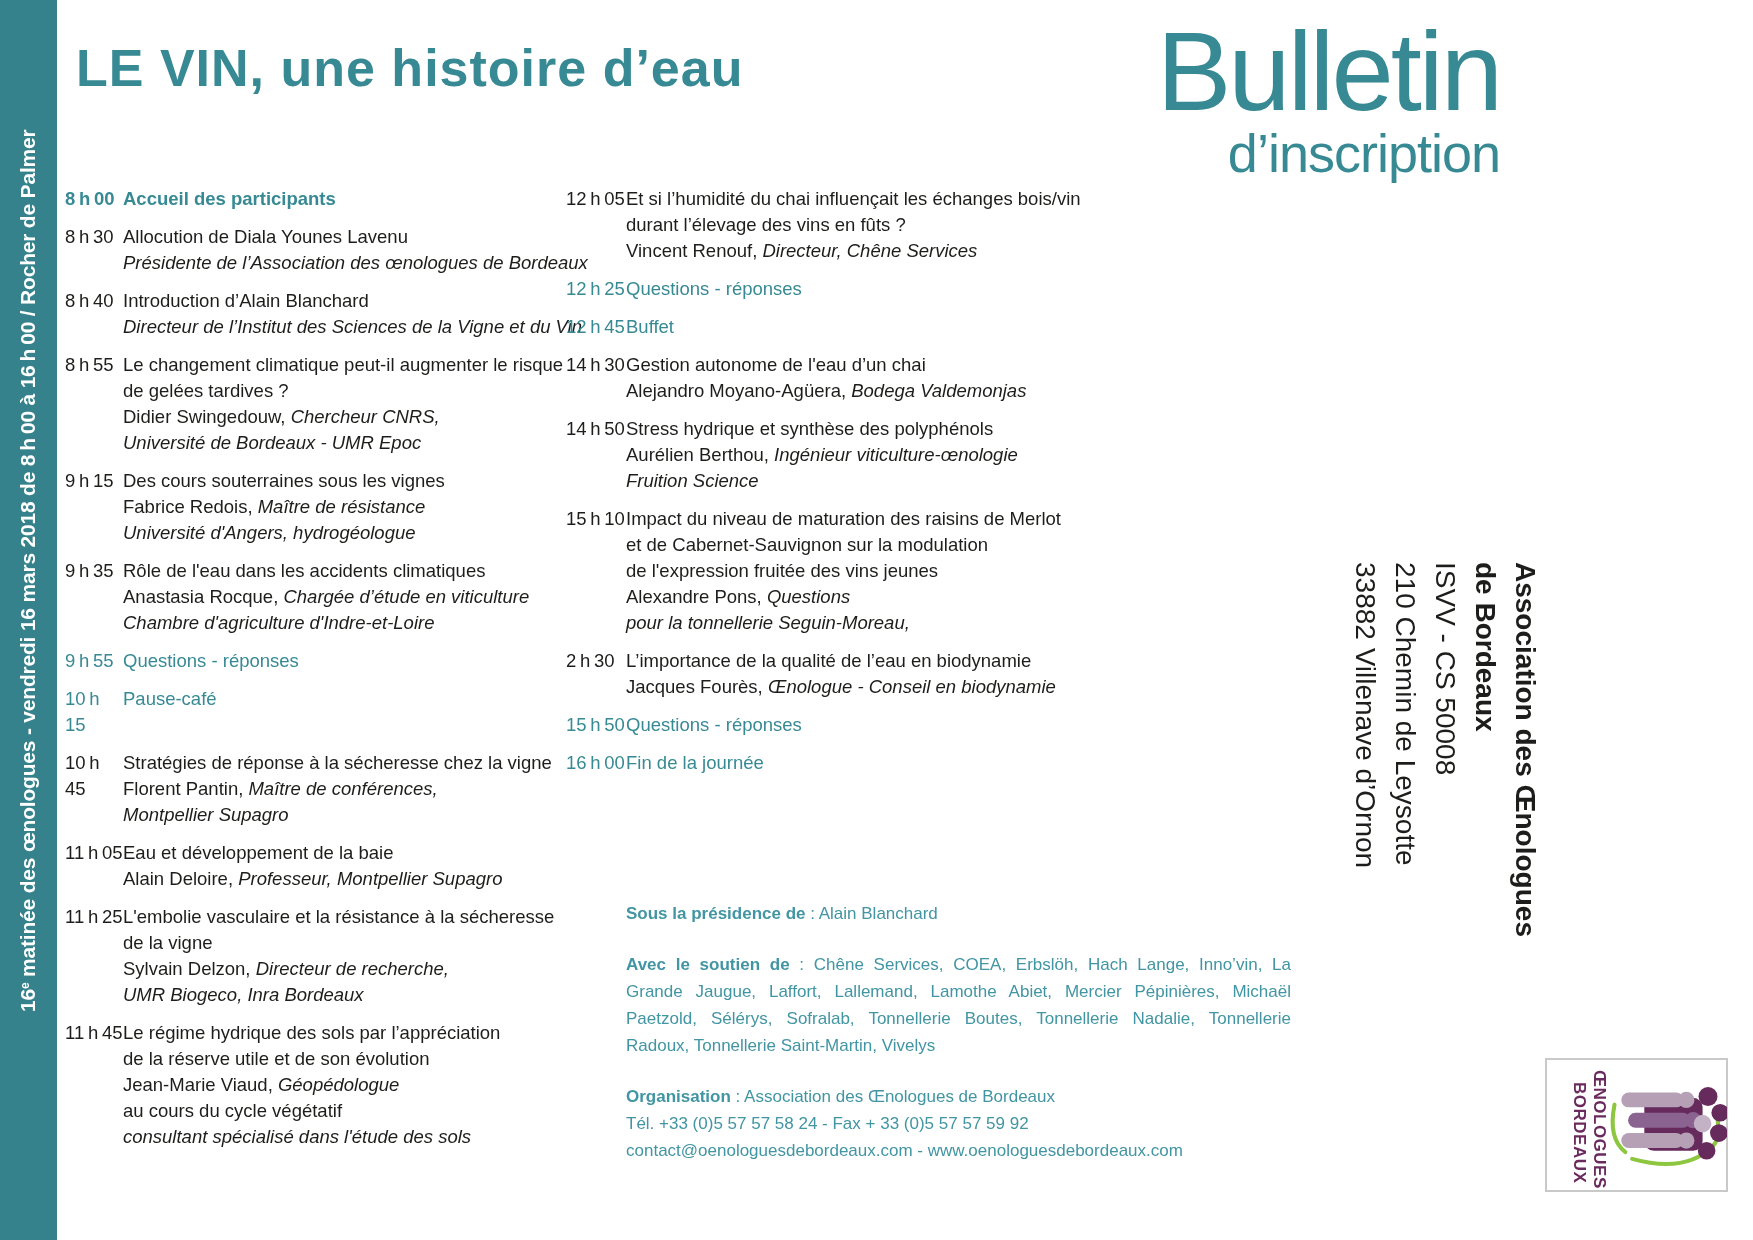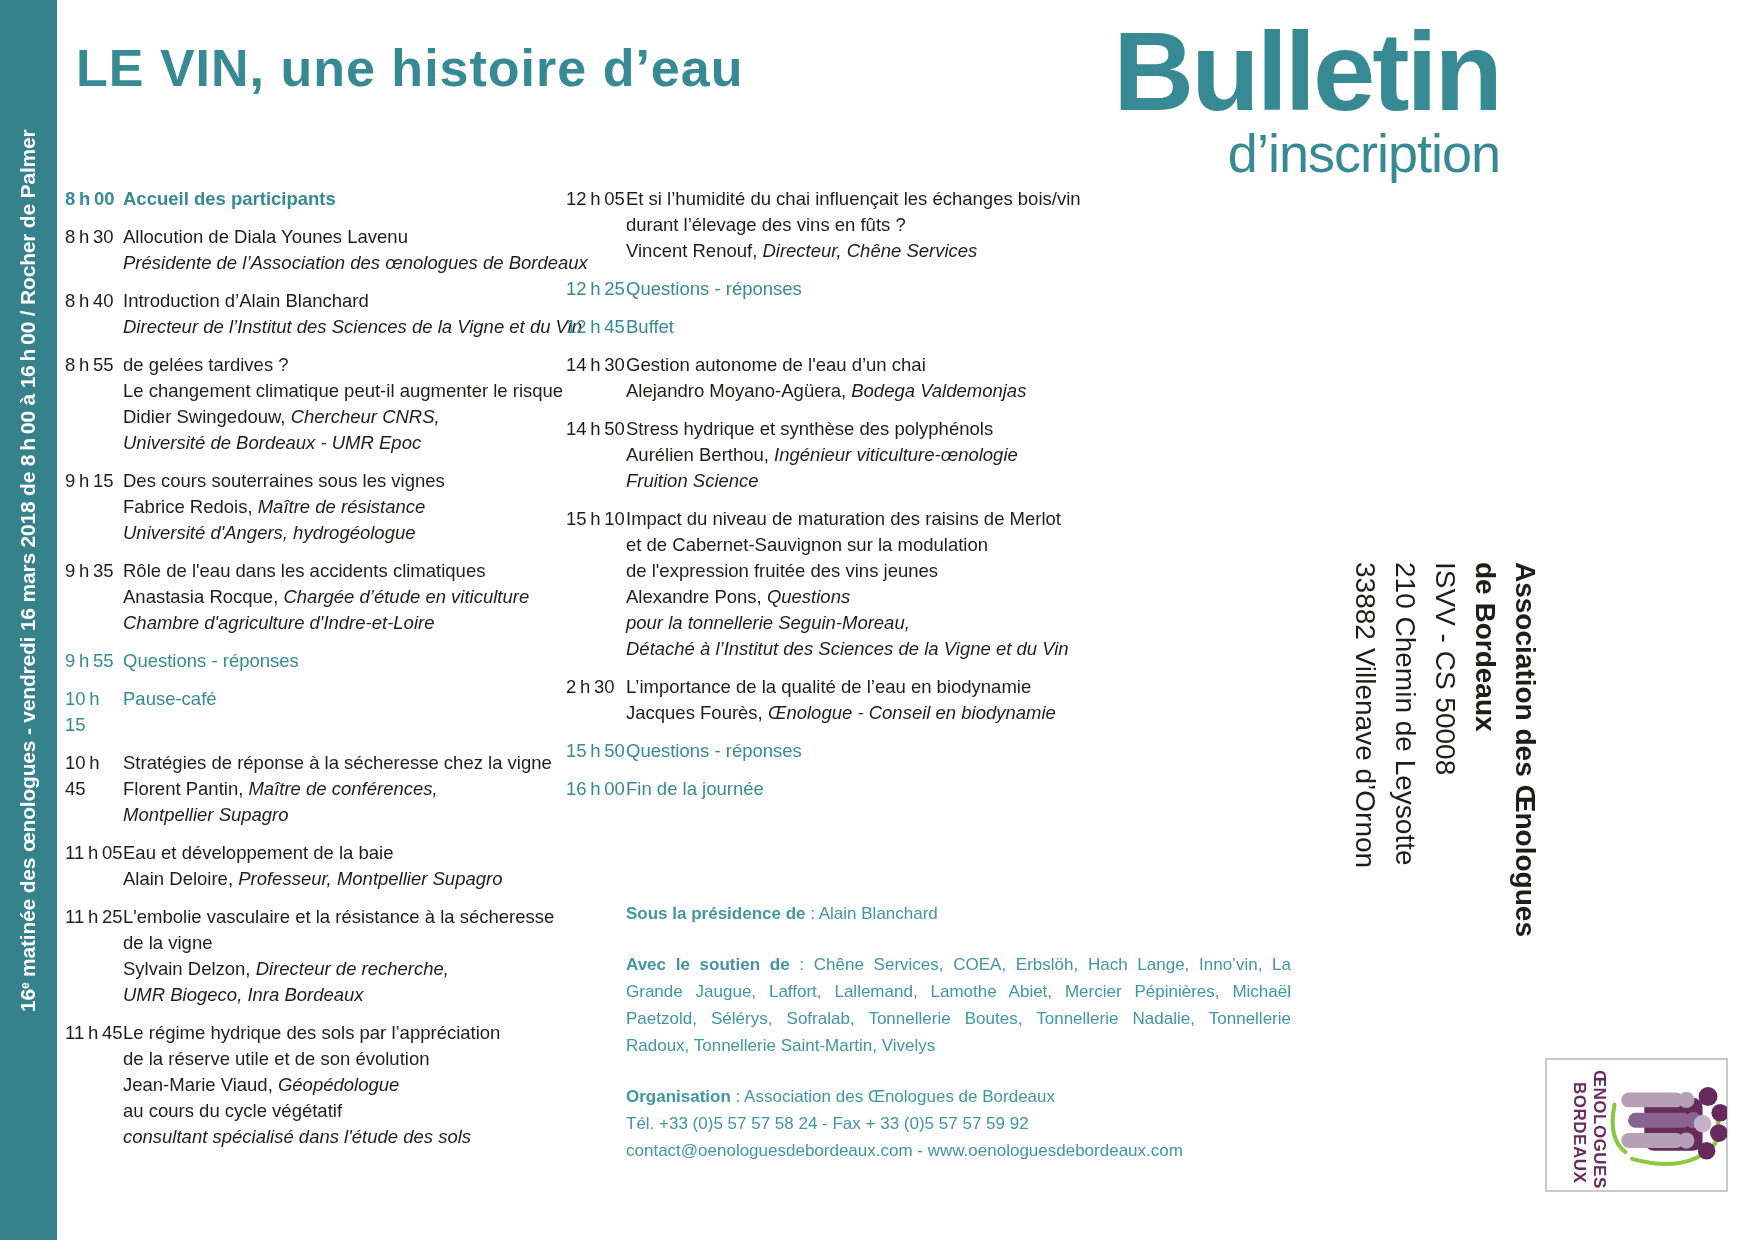--- a/index.html
+++ b/index.html
@@ -17,21 +17,21 @@
     white-space:nowrap;color:#fff;font-weight:bold;font-size:21px;letter-spacing:-.2px;
   }
   .sidebar-text sup{font-size:12px;vertical-align:6px;}
 
   
   .event-title{
     position:absolute;left:76px;top:38px;font-size:52px;font-weight:bold;
     color:var(--teal);letter-spacing:1px;white-space:nowrap;
   }
   .bulletin{position:absolute;left:1040px;top:16px;width:460px;text-align:right;color:var(--teal);}
-  .bulletin-l1{font-size:112px;line-height:1;letter-spacing:-3px;font-weight:700;}
+  .bulletin-l1{font-size:112px;line-height:1;letter-spacing:-3px;font-weight:400;}
   .bulletin-l2{font-size:54px;line-height:1;letter-spacing:-1px;margin-top:-2px;font-weight:400;}
 
   
   .sched-col{position:absolute;top:186px;font-size:18.5px;line-height:26px;color:var(--ink);}
   .col1{left:65px;width:540px;}
   .col2{left:566px;width:580px;}
   .entry{display:flex;margin-bottom:12px;}
   .col1 .time{flex:0 0 58px;}
   .col2 .time{flex:0 0 60px;}
   .entry.accent{color:var(--teal);}
@@ -96,22 +96,22 @@
         <div class="entry">
           <div class="time">8 h 40</div>
           <div class="ebody">
             <div class="line"><span>Introduction d’Alain Blanchard</span></div>
             <div class="line"><span class="it">Directeur de l’Institut des Sciences de la Vigne et du Vin</span></div>
           </div>
         </div>
         <div class="entry">
           <div class="time">8 h 55</div>
           <div class="ebody">
+            <div class="line"><span>Le changement climatique peut-il augmenter le risque</span></div>
             <div class="line"><span>de gelées tardives ?</span></div>
-            <div class="line"><span>Le changement climatique peut-il augmenter le risque</span></div>
             <div class="line"><span>Didier Swingedouw, </span><span class="it">Chercheur CNRS,</span></div>
             <div class="line"><span class="it">Université de Bordeaux - UMR Epoc</span></div>
           </div>
         </div>
         <div class="entry">
           <div class="time">9 h 15</div>
           <div class="ebody">
             <div class="line"><span>Des cours souterraines sous les vignes</span></div>
             <div class="line"><span>Fabrice Redois, </span><span class="it">Maître de résistance</span></div>
             <div class="line"><span class="it">Université d'Angers, hydrogéologue</span></div>
@@ -209,21 +209,20 @@
           </div>
         </div>
         <div class="entry">
           <div class="time">15 h 10</div>
           <div class="ebody">
             <div class="line"><span>Impact du niveau de maturation des raisins de Merlot</span></div>
             <div class="line"><span>et de Cabernet-Sauvignon sur la modulation</span></div>
             <div class="line"><span>de l'expression fruitée des vins jeunes</span></div>
             <div class="line"><span>Alexandre Pons, </span><span class="it">Questions</span></div>
             <div class="line"><span class="it">pour la tonnellerie Seguin-Moreau,</span></div>
-            <div class="line"><span class="it">Détaché à l’Institut des Sciences de la Vigne et du Vin</span></div>
           </div>
         </div>
         <div class="entry">
           <div class="time">2 h 30</div>
           <div class="ebody">
             <div class="line"><span>L’importance de la qualité de l’eau en biodynamie</span></div>
             <div class="line"><span>Jacques Fourès, </span><span class="it">Œnologue - Conseil en biodynamie</span></div>
           </div>
         </div>
         <div class="entry accent">

